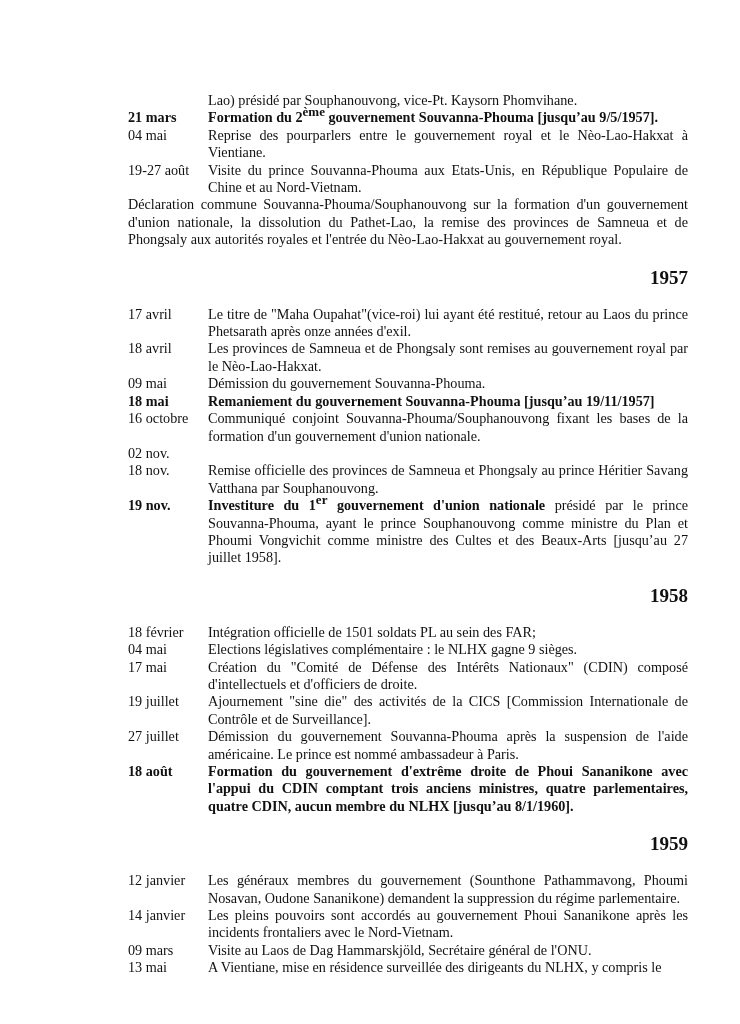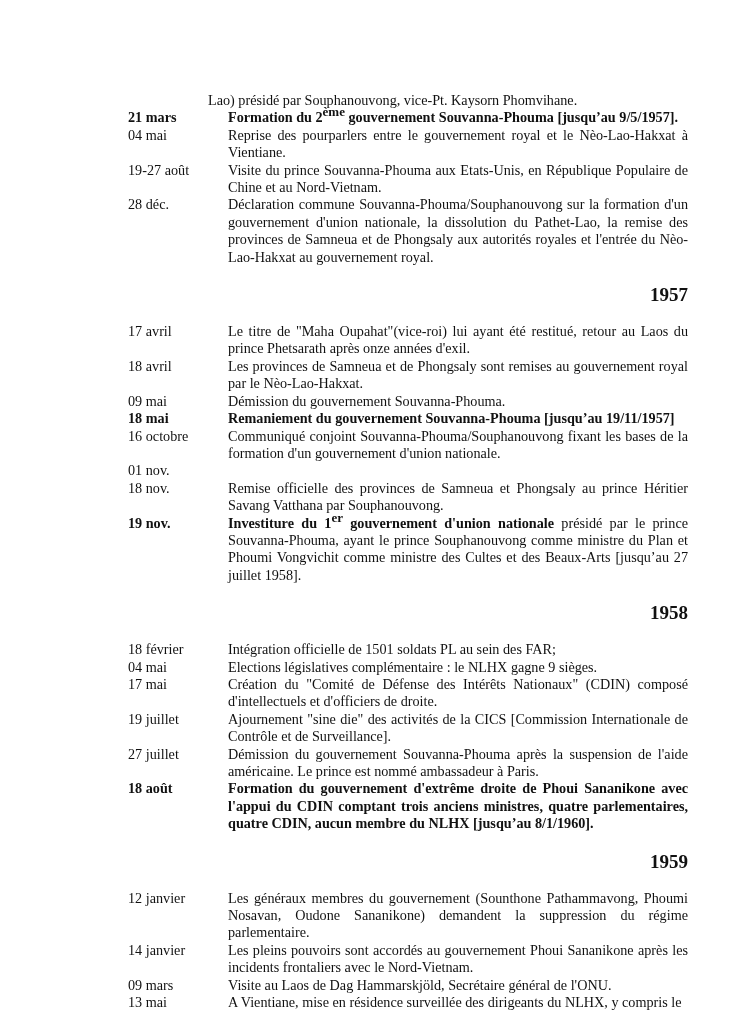--- a/index.html
+++ b/index.html
@@ -2,21 +2,21 @@
 <html><head>
 <meta charset="utf-8">
 <style>
   html, body { margin: 0; padding: 0; background: #ffffff; }
   body { width: 740px; height: 1024px; overflow: hidden; position: relative; }
   .page {
     position: absolute; left: 128px; top: 92px; width: 560px;
     font-family: "Liberation Serif", "DejaVu Serif", serif;
     font-size: 14.2px; line-height: 17.4px; color: #111;
   }
-  .entry { display: flex; gap: 20px; }
+  .entry { display: flex; }
   .date { width: 80px; flex: 0 0 80px; white-space: nowrap; }
   .desc { flex: 1; text-align: justify; }
   .bold { font-weight: bold; }
   .cont { padding-left: 80px; }
   .year {
     text-align: right; font-weight: bold; font-size: 19px; line-height: 22px;
     margin: 18px 0 17px 0; padding-left: 20px;
   }
   sup { font-size: 13px; line-height: 0; vertical-align: 6px; }
 </style>
@@ -33,21 +33,20 @@
         </div>
         <div class="entry">
           <div class="date">04 mai</div>
           <div class="desc"><span>Reprise des pourparlers entre le gouvernement royal et le Nèo-Lao-Hakxat à Vientiane.</span></div>
         </div>
         <div class="entry">
           <div class="date">19-27 août</div>
           <div class="desc"><span>Visite du prince Souvanna-Phouma aux Etats-Unis, en République Populaire de Chine et au Nord-Vietnam.</span></div>
         </div>
         <div class="entry">
-          <div class="date">28 déc.</div>
           <div class="desc"><span>Déclaration commune Souvanna-Phouma/Souphanouvong sur la formation d'un gouvernement d'union nationale, la dissolution du Pathet-Lao, la remise des provinces de Samneua et de Phongsaly aux autorités royales et l'entrée du Nèo-Lao-Hakxat au gouvernement royal.</span></div>
         </div>
       </div>
       <div>
         <div class="year">1957</div>
         <div class="entry">
           <div class="date">17 avril</div>
           <div class="desc"><span>Le titre de "Maha Oupahat"(vice-roi) lui ayant été restitué, retour au Laos du prince Phetsarath après onze années d'exil.</span></div>
         </div>
         <div class="entry">
@@ -60,21 +59,21 @@
         </div>
         <div class="entry">
           <div class="date bold">18 mai</div>
           <div class="desc"><span class="bold">Remaniement du gouvernement Souvanna-Phouma [jusqu’au 19/11/1957]</span></div>
         </div>
         <div class="entry">
           <div class="date">16 octobre</div>
           <div class="desc"><span>Communiqué conjoint Souvanna-Phouma/Souphanouvong fixant les bases de la formation d'un gouvernement d'union nationale.</span></div>
         </div>
         <div class="entry">
-          <div class="date">01 nov.</div>
+          <div class="date">02 nov.</div>
         </div>
         <div class="entry">
           <div class="date">18 nov.</div>
           <div class="desc"><span>Remise officielle des provinces de Samneua et Phongsaly au prince Héritier Savang Vatthana par Souphanouvong.</span></div>
         </div>
         <div class="entry">
           <div class="date bold">19 nov.</div>
           <div class="desc"><span class="bold">Investiture du 1<sup>er</sup> gouvernement d'union nationale</span><span> présidé par le prince Souvanna-Phouma, ayant le prince Souphanouvong comme ministre du Plan et Phoumi Vongvichit comme ministre des Cultes et des Beaux-Arts [jusqu’au 27 juillet 1958].</span></div>
         </div>
       </div>

